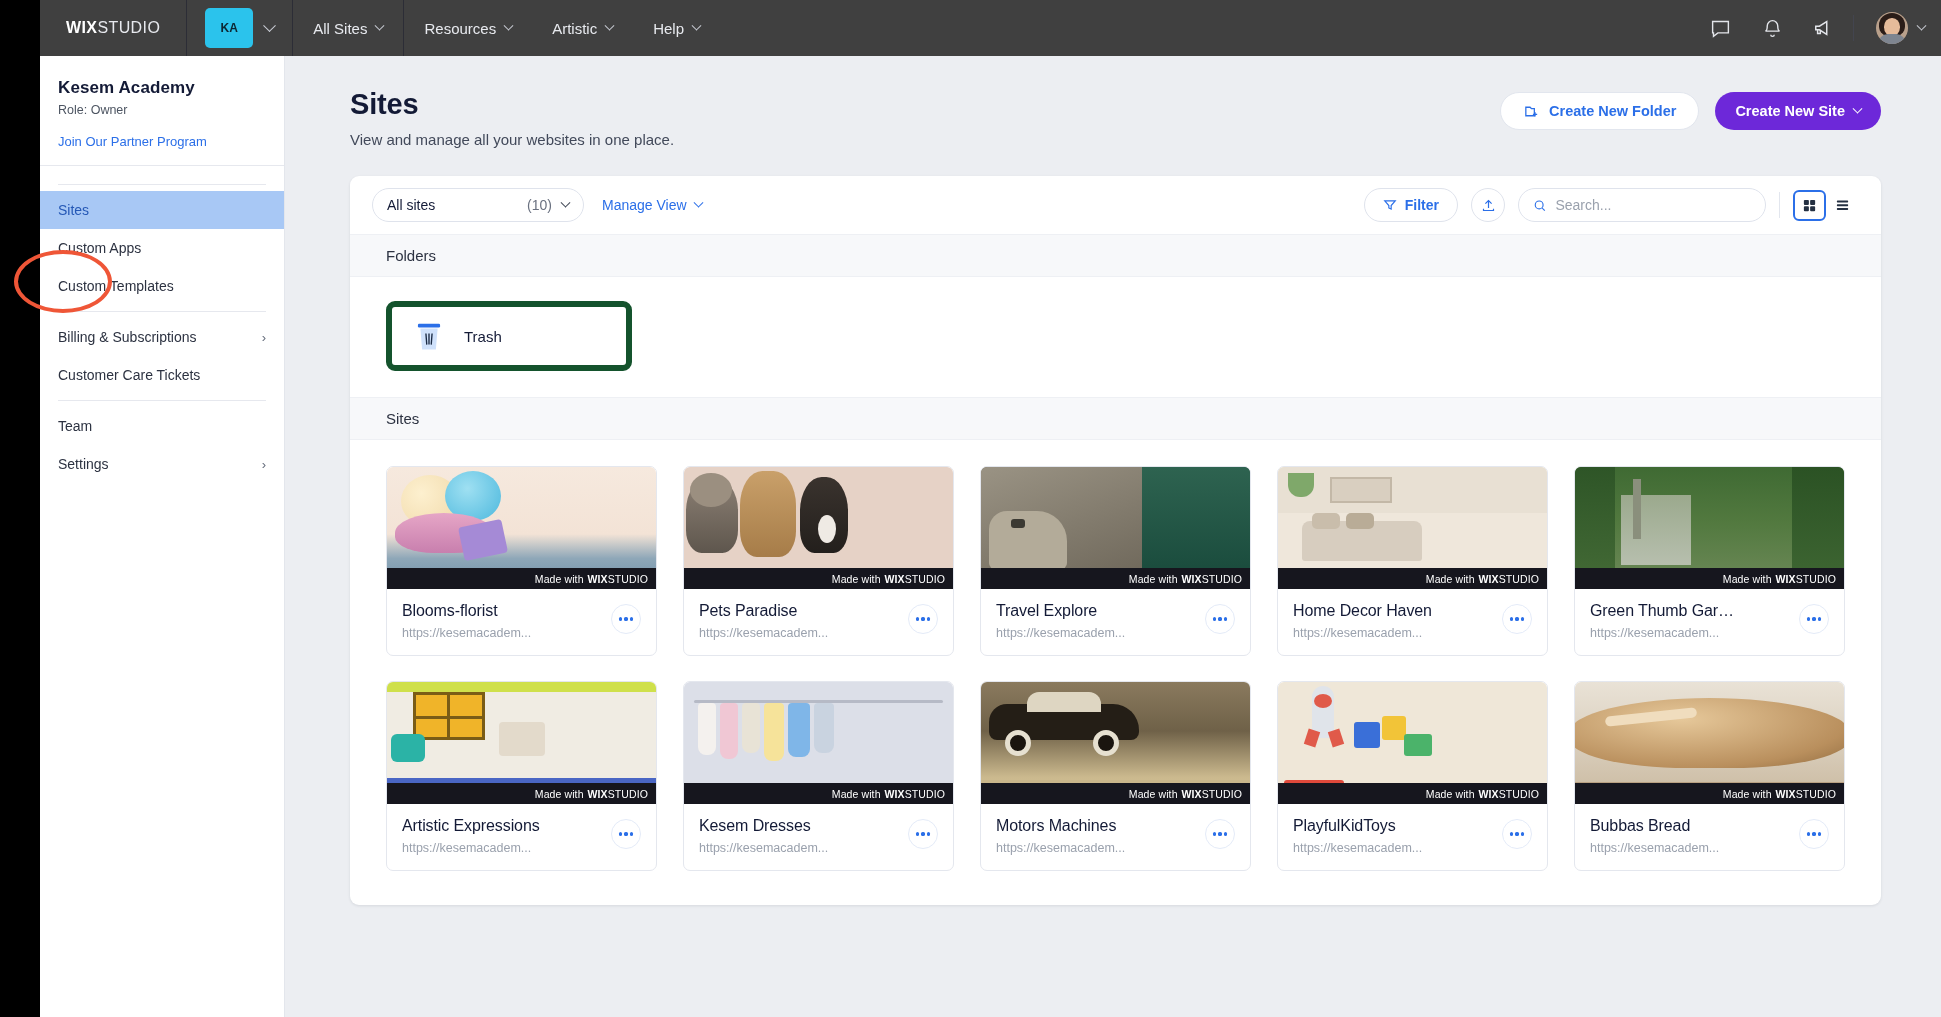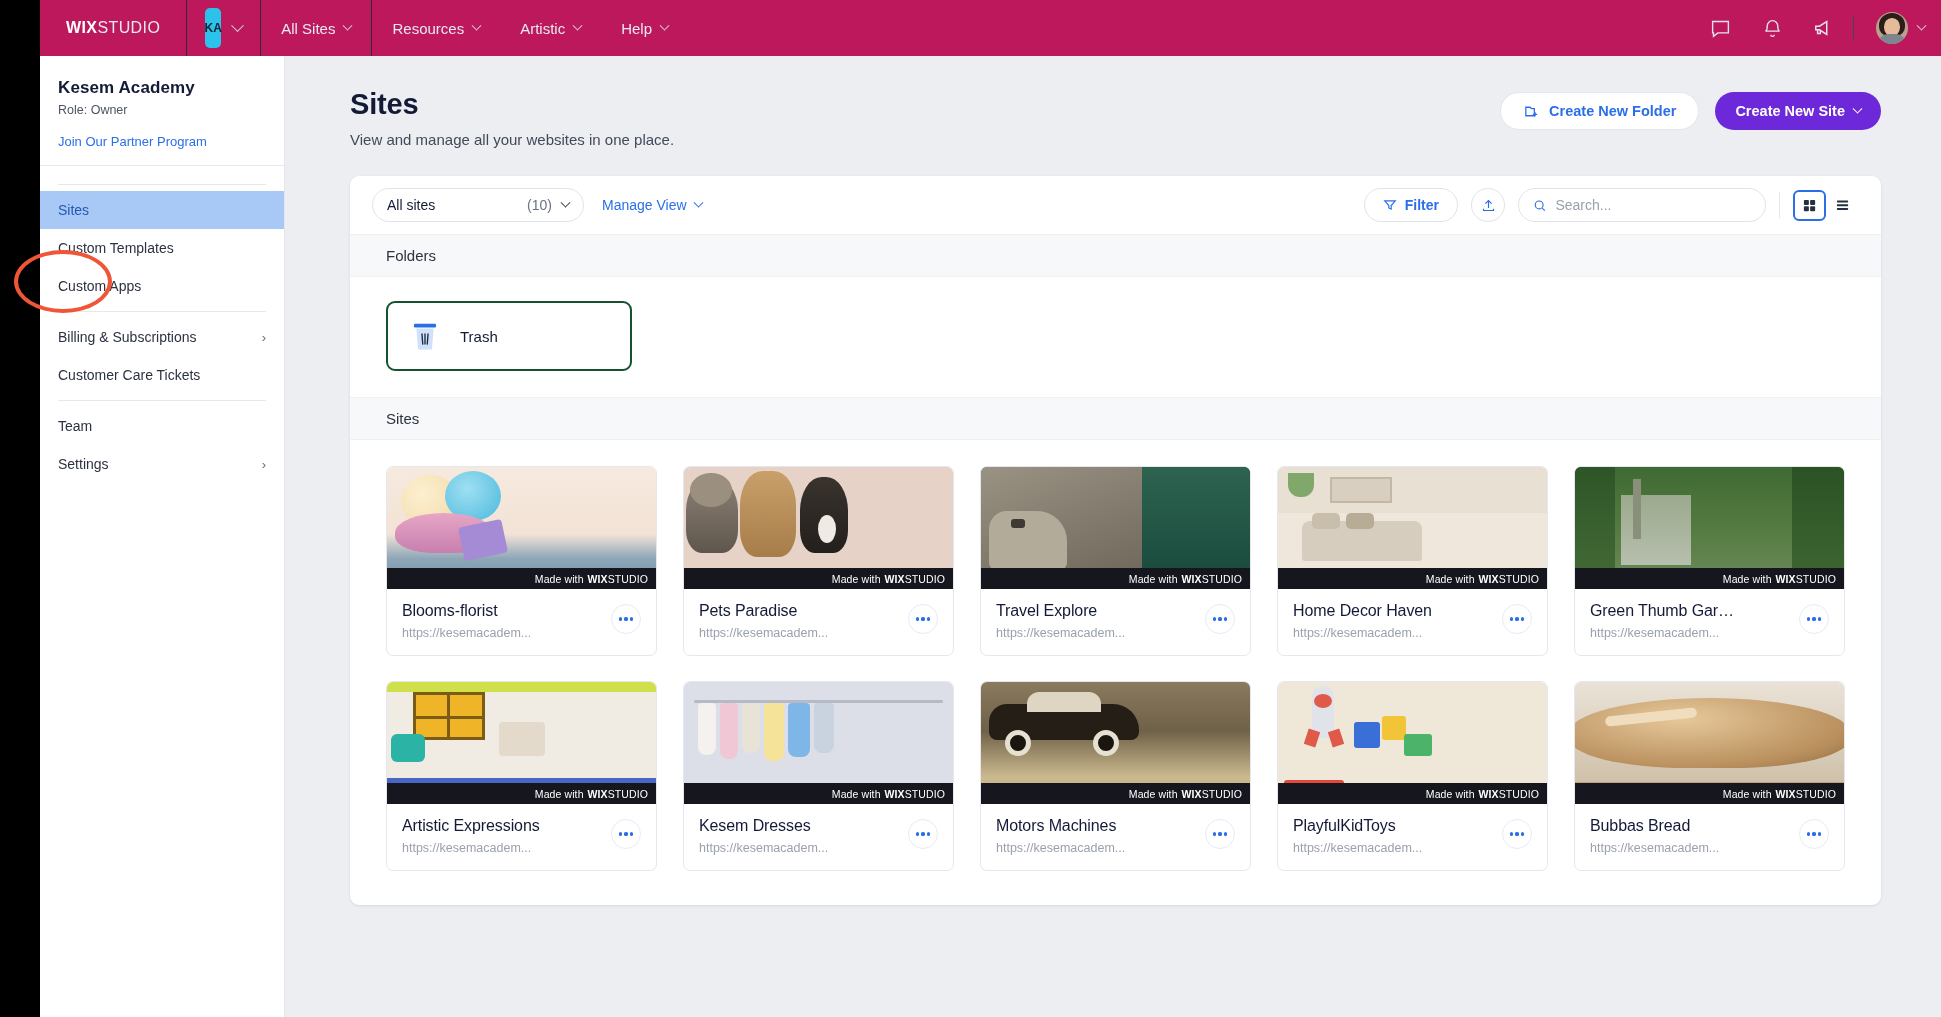--- a/index.html
+++ b/index.html
@@ -10,29 +10,29 @@
     overflow: hidden;
   }
   .screen { position: relative; width: 1941px; height: 1017px; background:#eceef2; }
 
   
   .gutter { position:absolute; left:0; top:0; width:40px; height:1017px; background:#000; z-index:40; }
 
   
   .topbar {
     position:absolute; left:40px; top:0; right:0; height:56px;
-    background:#be185d; display:flex; align-items:center; z-index:30;
+    background:#404040; display:flex; align-items:center; z-index:30;
   }
   .brand { padding:0 26px; font-size:16px; letter-spacing:.4px; color:#fff; white-space:nowrap; }
   .brand b { font-weight:700; }
   .brand span { font-weight:400; color:#e7e9ee; }
   .vsep { width:1px; height:56px; background:#2c2d36; }
   .acct { display:flex; align-items:center; gap:12px; padding:0 18px; height:56px; }
   .acct-badge {
-    width:16px; height:40px; border-radius:5px; background:#2bc3ec;
+    width:48px; height:40px; border-radius:5px; background:#2bc3ec;
     color:#0c2733; font-size:12px; font-weight:700; display:flex;
     align-items:center; justify-content:center;
   }
   .chev { display:inline-block; width:9px; height:9px; border-right:1.6px solid #c9ccd4;
           border-bottom:1.6px solid #c9ccd4; transform:rotate(45deg) translate(-2px,-2px); }
   .chev.sm { width:7px; height:7px; }
   .navitem {
     display:flex; align-items:center; gap:9px; padding:0 20px; height:56px;
     color:#e8eaef; font-size:15px; white-space:nowrap;
   }
@@ -118,21 +118,21 @@
     align-items:center; justify-content:center;
   }
   .vbtn.on { border:2px solid #2b6fe8; }
 
   .section-head {
     background:#f7f8fa; border-top:1px solid #eef0f4; border-bottom:1px solid #eef0f4;
     padding:12px 36px; font-size:15px; color:#2c3241;
   }
   .folders-body { padding:24px 36px 26px 36px; }
   .folder-card {
-    width:246px; height:70px; border:2px solid #14532d; border-radius:9px;
+    width:246px; height:70px; border:6px solid #14532d; border-radius:9px;
     display:flex; align-items:center; gap:20px; padding:0 22px;
   }
   .folder-card .lbl { font-size:15px; color:#131a36; }
 
   .sites-body { padding:26px 36px 34px 36px; }
   .grid { display:grid; grid-template-columns:repeat(5, 1fr); gap:25px 26px; }
   .card {
     border:1px solid #e4e7ee; border-radius:7px; overflow:hidden; background:#fff;
   }
   .thumb { height:122px; position:relative; overflow:hidden; background:#fff; }
@@ -248,24 +248,24 @@
       <div class="sb-role">Role: Owner</div>
       <div class="sb-link">Join Our Partner Program</div>
     </div>
 
     <div class="sb-group">
       <div class="sb-div"></div>
       <div class="sb-item active">
         <span>Sites</span>
       </div>
       <div class="sb-item">
+        <span>Custom Apps</span>
+      </div>
+      <div class="sb-item">
         <span>Custom Templates</span>
-      </div>
-      <div class="sb-item">
-        <span>Custom Apps</span>
       </div>
       <div class="sb-div"></div>
       <div class="sb-item">
         <span>Billing &amp; Subscriptions</span>
         <span class="arr">›</span>
       </div>
       <div class="sb-item">
         <span>Customer Care Tickets</span>
       </div>
       <div class="sb-div"></div>

